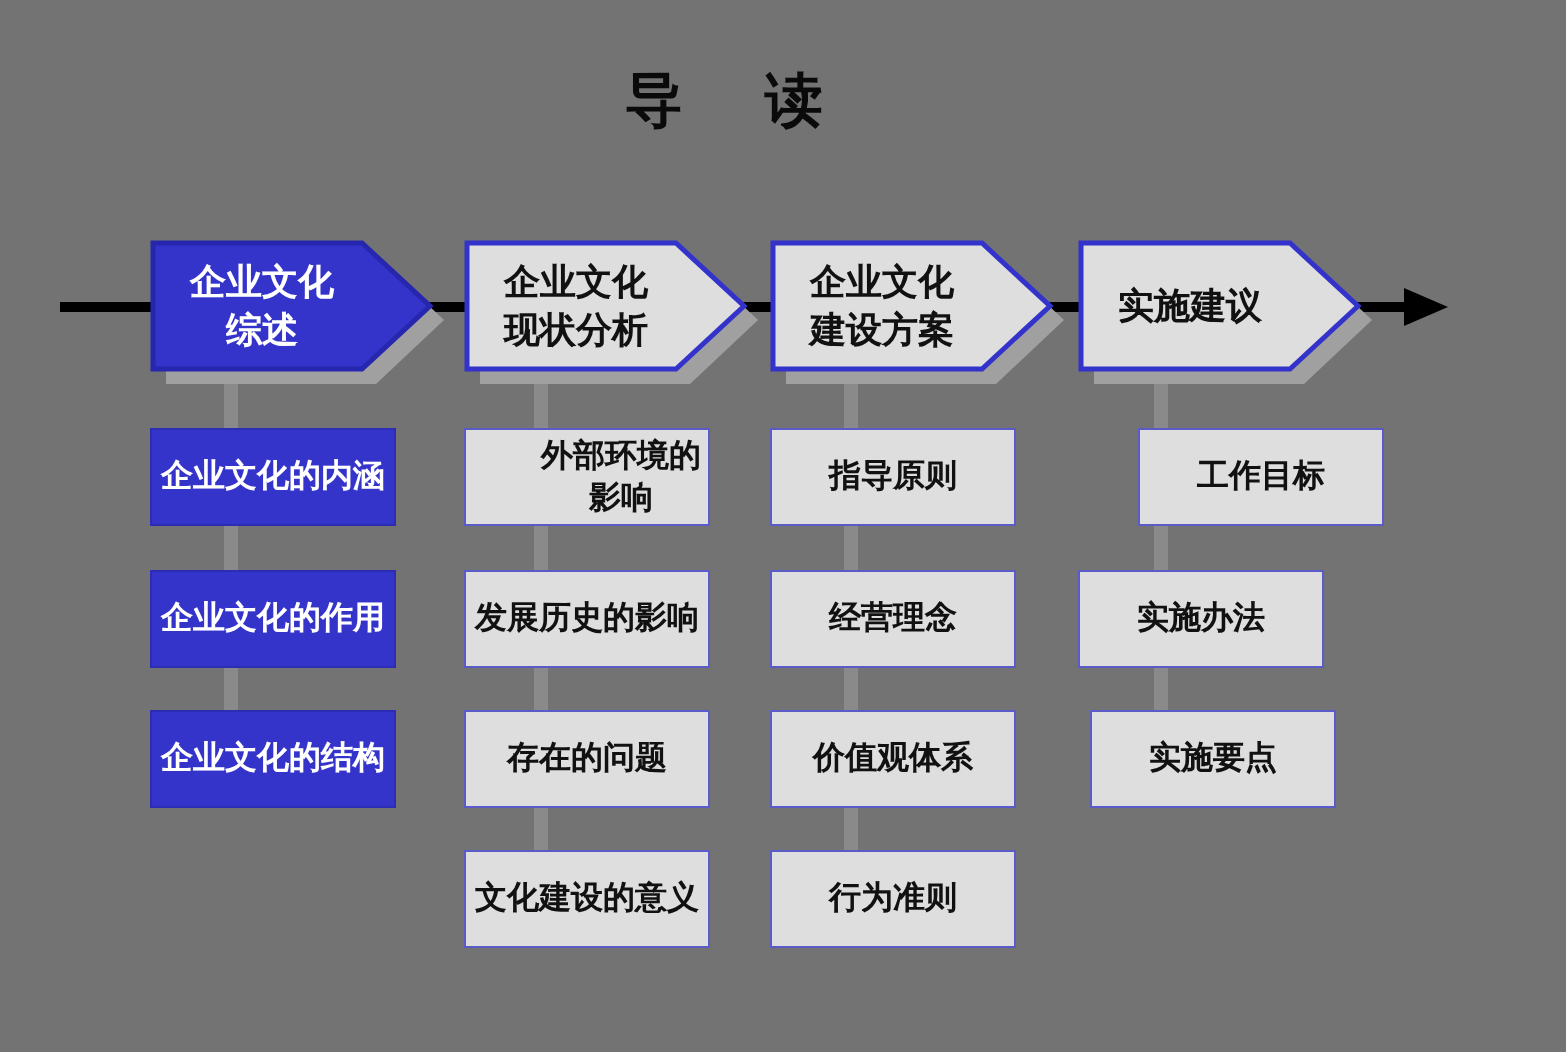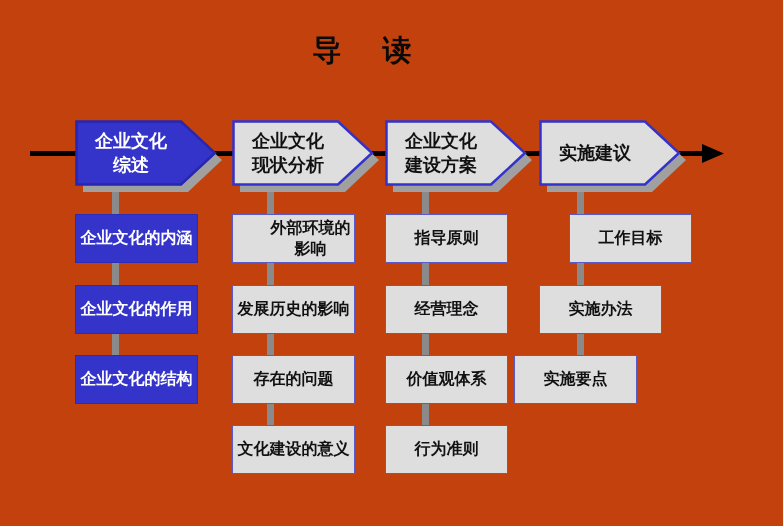--- a/index.html
+++ b/index.html
@@ -1,21 +1,21 @@
 <!DOCTYPE html>
 <html><head>
 <meta charset="utf-8">
 <style>
   html, body { margin: 0; padding: 0; background: #ffffff; }
   body { font-family: "Liberation Sans", "DejaVu Sans", sans-serif; }
   .slide {
     position: relative;
     width: 783px;
     height: 526px;
-    background: #c2410c;
+    background: #737373;
     overflow: hidden;
   }
   .slide-title {
     position: absolute;
     left: 0; top: 31px;
     width: 730px;
     text-align: center;
     font-size: 29px;
     font-weight: bold;
     letter-spacing: 6px;
@@ -175,17 +175,17 @@
   <div class="tbox" style="left:385px; top:425px;">
       <span>行为准则</span>
     </div>
 
   <div class="tbox" style="left:569px; top:214px;">
       <span>工作目标</span>
     </div>
   <div class="tbox" style="left:539px; top:285px;">
       <span>实施办法</span>
     </div>
-  <div class="tbox" style="left:514px; top:355px;">
+  <div class="tbox" style="left:545px; top:355px;">
       <span>实施要点</span>
     </div>
 
 </div>
 
 </body></html>

